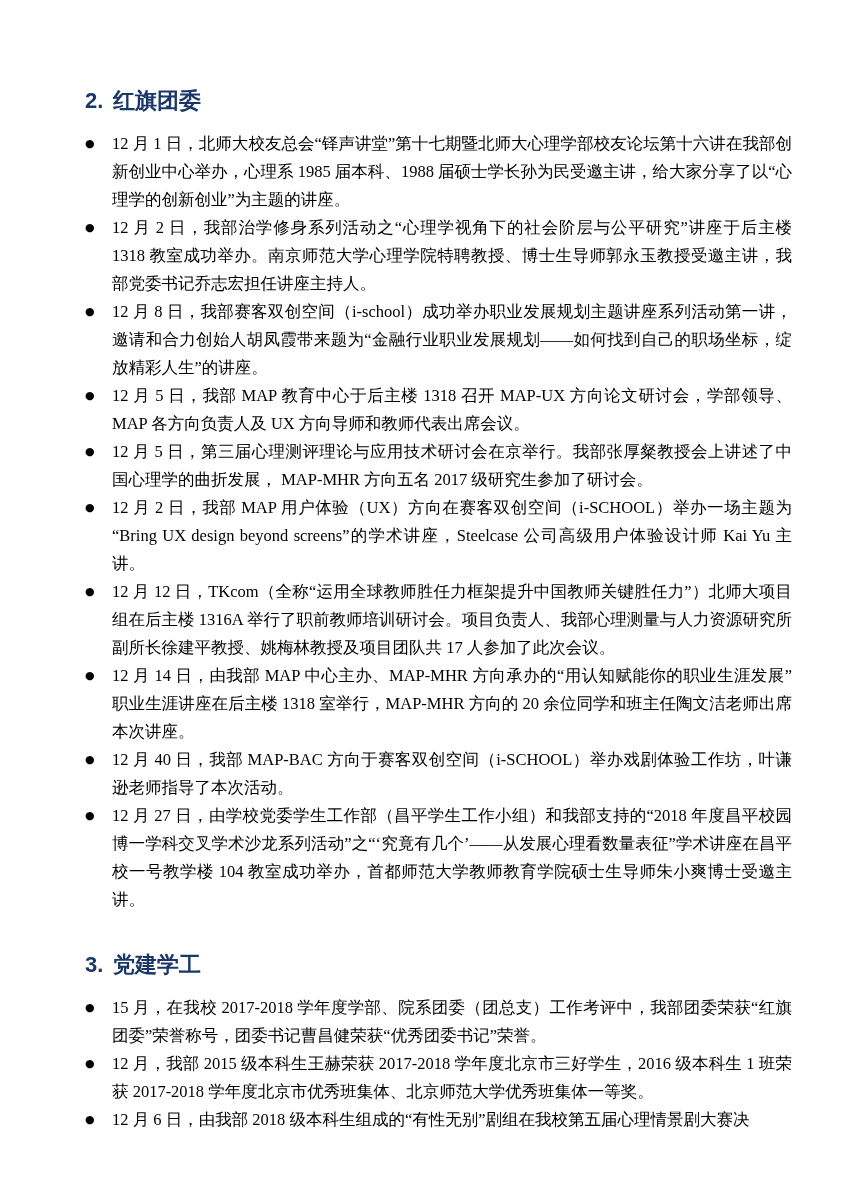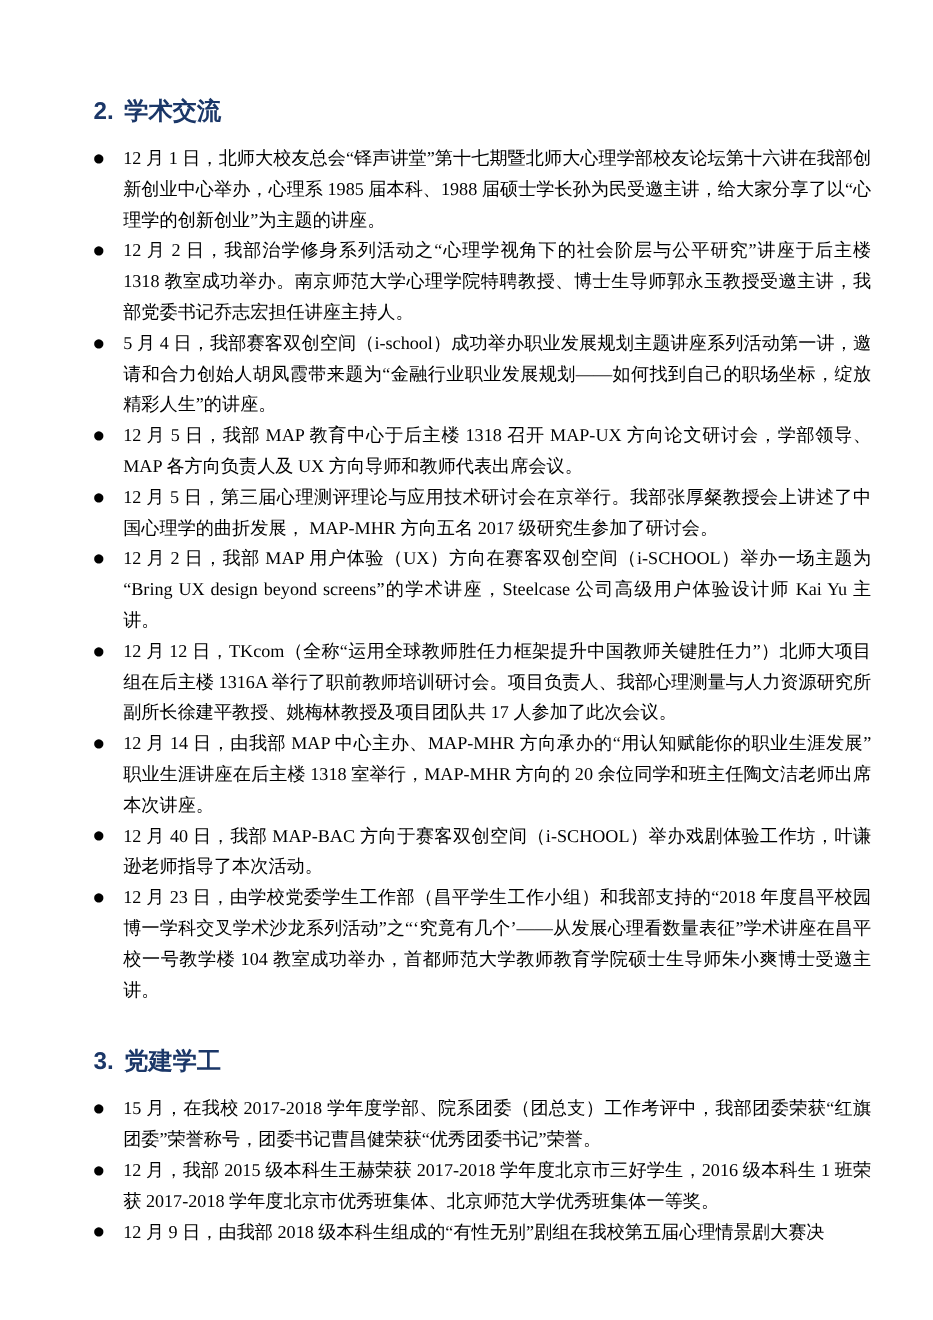--- a/index.html
+++ b/index.html
@@ -58,34 +58,34 @@
   }
 </style>
 </head>
 <body>
 
 <div class="page">
 
   <section class="section">
     <h2 class="section-heading">
       <span class="section-number">2.</span>
-      <span class="section-title">学术交流</span>
+      <span class="section-title">红旗团委</span>
     </h2>
     <div class="bullet-list">
       <div class="bullet-item">
         <span class="bullet">●</span>
         <p class="item-text">12 月 1 日，北师大校友总会“铎声讲堂”第十七期暨北师大心理学部校友论坛第十六讲在我部创新创业中心举办，心理系 1985 届本科、1988 届硕士学长孙为民受邀主讲，给大家分享了以“心理学的创新创业”为主题的讲座。</p>
       </div>
       <div class="bullet-item">
         <span class="bullet">●</span>
         <p class="item-text">12 月 2 日，我部治学修身系列活动之“心理学视角下的社会阶层与公平研究”讲座于后主楼 1318 教室成功举办。南京师范大学心理学院特聘教授、博士生导师郭永玉教授受邀主讲，我部党委书记乔志宏担任讲座主持人。</p>
       </div>
       <div class="bullet-item">
         <span class="bullet">●</span>
-        <p class="item-text">5 月 4 日，我部赛客双创空间（i-school）成功举办职业发展规划主题讲座系列活动第一讲，邀请和合力创始人胡凤霞带来题为“金融行业职业发展规划——如何找到自己的职场坐标，绽放精彩人生”的讲座。</p>
+        <p class="item-text">12 月 8 日，我部赛客双创空间（i-school）成功举办职业发展规划主题讲座系列活动第一讲，邀请和合力创始人胡凤霞带来题为“金融行业职业发展规划——如何找到自己的职场坐标，绽放精彩人生”的讲座。</p>
       </div>
       <div class="bullet-item">
         <span class="bullet">●</span>
         <p class="item-text">12 月 5 日，我部 MAP 教育中心于后主楼 1318 召开 MAP-UX 方向论文研讨会，学部领导、MAP 各方向负责人及 UX 方向导师和教师代表出席会议。</p>
       </div>
       <div class="bullet-item">
         <span class="bullet">●</span>
         <p class="item-text">12 月 5 日，第三届心理测评理论与应用技术研讨会在京举行。我部张厚粲教授会上讲述了中国心理学的曲折发展， MAP-MHR 方向五名 2017 级研究生参加了研讨会。</p>
       </div>
       <div class="bullet-item">
@@ -99,39 +99,39 @@
       <div class="bullet-item">
         <span class="bullet">●</span>
         <p class="item-text">12 月 14 日，由我部 MAP 中心主办、MAP-MHR 方向承办的“用认知赋能你的职业生涯发展”职业生涯讲座在后主楼 1318 室举行，MAP-MHR 方向的 20 余位同学和班主任陶文洁老师出席本次讲座。</p>
       </div>
       <div class="bullet-item">
         <span class="bullet">●</span>
         <p class="item-text">12 月 40 日，我部 MAP-BAC 方向于赛客双创空间（i-SCHOOL）举办戏剧体验工作坊，叶谦逊老师指导了本次活动。</p>
       </div>
       <div class="bullet-item">
         <span class="bullet">●</span>
-        <p class="item-text">12 月 23 日，由学校党委学生工作部（昌平学生工作小组）和我部支持的“2018 年度昌平校园博一学科交叉学术沙龙系列活动”之“‘究竟有几个’——从发展心理看数量表征”学术讲座在昌平校一号教学楼 104 教室成功举办，首都师范大学教师教育学院硕士生导师朱小爽博士受邀主讲。</p>
+        <p class="item-text">12 月 27 日，由学校党委学生工作部（昌平学生工作小组）和我部支持的“2018 年度昌平校园博一学科交叉学术沙龙系列活动”之“‘究竟有几个’——从发展心理看数量表征”学术讲座在昌平校一号教学楼 104 教室成功举办，首都师范大学教师教育学院硕士生导师朱小爽博士受邀主讲。</p>
       </div>
     </div>
   </section>
 
   <section class="section">
     <h2 class="section-heading">
       <span class="section-number">3.</span>
       <span class="section-title">党建学工</span>
     </h2>
     <div class="bullet-list">
       <div class="bullet-item">
         <span class="bullet">●</span>
         <p class="item-text">15 月，在我校 2017-2018 学年度学部、院系团委（团总支）工作考评中，我部团委荣获“红旗团委”荣誉称号，团委书记曹昌健荣获“优秀团委书记”荣誉。</p>
       </div>
       <div class="bullet-item">
         <span class="bullet">●</span>
         <p class="item-text">12 月，我部 2015 级本科生王赫荣获 2017-2018 学年度北京市三好学生，2016 级本科生 1 班荣获 2017-2018 学年度北京市优秀班集体、北京师范大学优秀班集体一等奖。</p>
       </div>
       <div class="bullet-item">
         <span class="bullet">●</span>
-        <p class="item-text">12 月 9 日，由我部 2018 级本科生组成的“有性无别”剧组在我校第五届心理情景剧大赛决</p>
+        <p class="item-text">12 月 6 日，由我部 2018 级本科生组成的“有性无别”剧组在我校第五届心理情景剧大赛决</p>
       </div>
     </div>
   </section>
 
 </div>
 
 </body></html>

